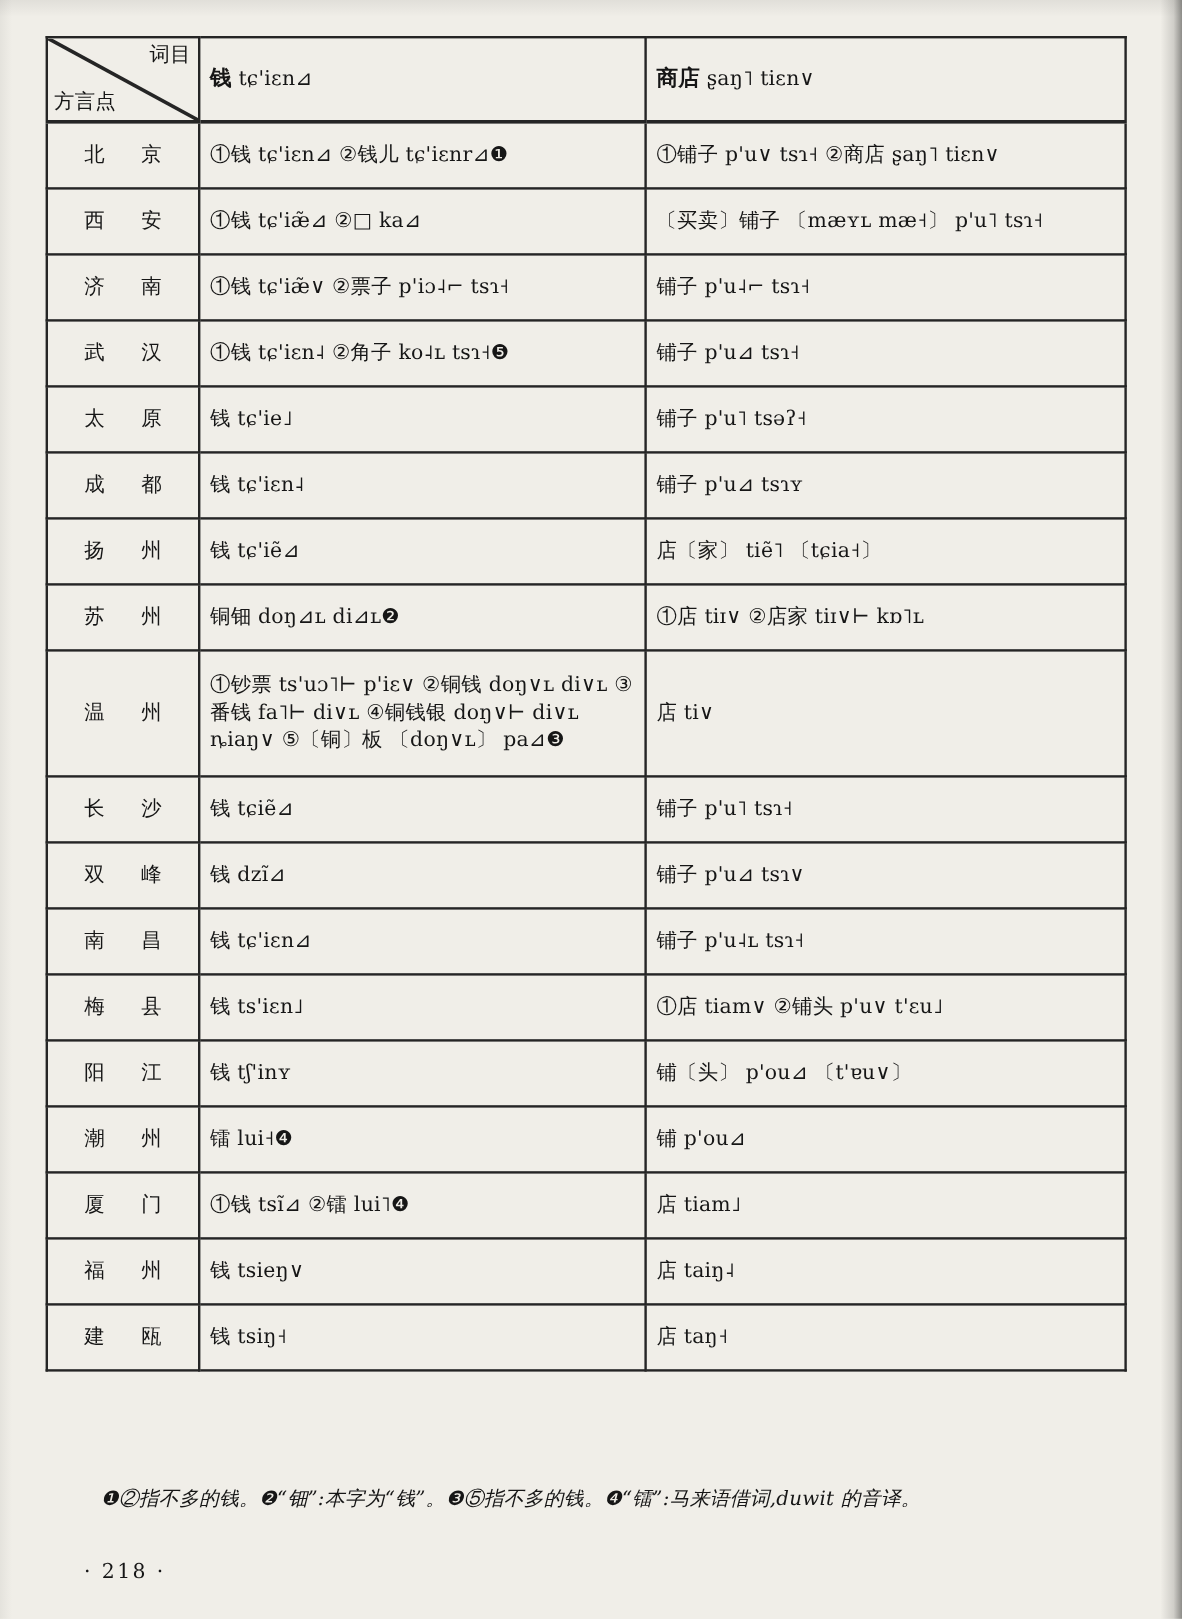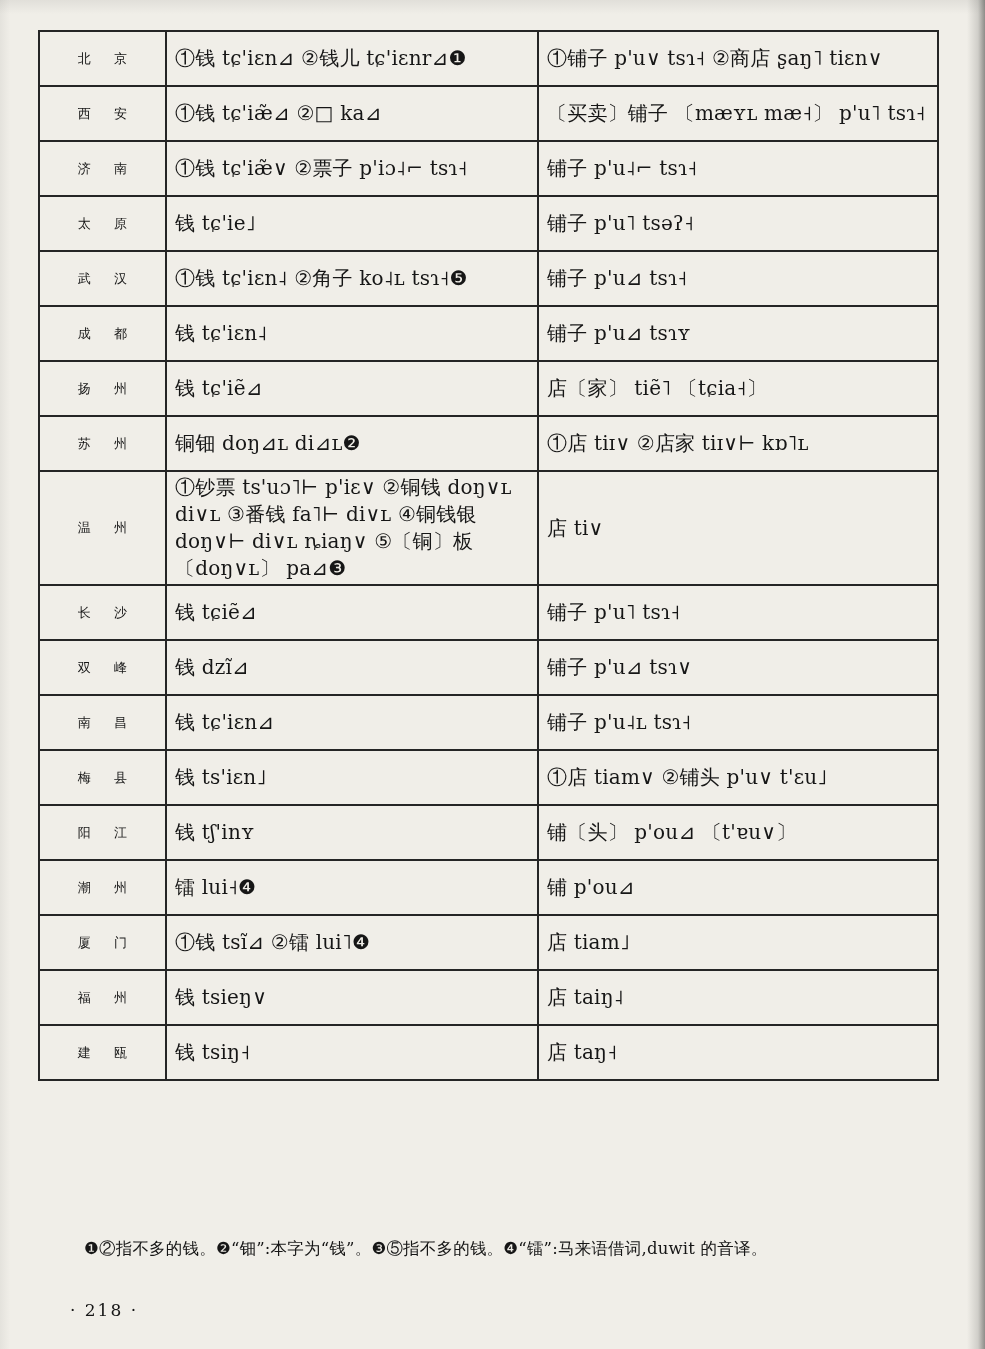--- a/index.html
+++ b/index.html
@@ -37,72 +37,89 @@
   tr.header-row td{height:64px;border-bottom:3px solid #252525;}
   td.corner-cell{position:relative;padding:0;overflow:hidden;}
   .corner-svg{position:absolute;inset:0;width:100%;height:100%;}
   .corner-top{position:absolute;top:3px;right:6px;font-size:17px;}
   .corner-bottom{position:absolute;bottom:3px;left:5px;font-size:17px;}
   .hz{font-weight:bold;font-size:18px;}
   .ipa{font-size:17px;}
   td.place-cell{
     text-align:center;
     word-spacing:1.45em;
-    font-size:13px;
+    font-size:17px;
     padding:2px 2px;
   }
-  td.qian-cell,td.shop-cell{font-size:20px;}
+  td.qian-cell,td.shop-cell{font-size:17px;}
   tr.row-std td{height:49px;}
   tr.row-tall td{height:99px;}
   tr.row-mid td{height:54px;}
   .footnote{
     position:absolute;left:84px;top:1238px;width:830px;
-    font-size:16.5px;letter-spacing:.2px;
+    font-size:16.5px;letter-spacing:.2px;font-style:italic;
   }
   .page-number{
     position:absolute;left:70px;top:1300px;
     font-size:17px;letter-spacing:2px;
   }
 </style>
 </head>
 <body>
 
 <div class="scan-vignette"></div>
 
 <table class="dialect-table">
   <colgroup>
       <col class="c-place">
       <col class="c-qian">
       <col class="c-shop">
     </colgroup>
   <tbody>
+    <tr class="header-row">
+      <td class="corner-cell">
+        <svg class="corner-svg" viewBox="0 0 100 100" preserveAspectRatio="none">
+          <line x1="0" y1="0" x2="100" y2="100" stroke="#252525" stroke-width="3" vector-effect="non-scaling-stroke"></line>
+        </svg>
+        <span class="corner-top">词目</span>
+        <span class="corner-bottom">方言点</span>
+      </td>
+      <td>
+        <span class="hz">钱</span>
+        <span class="ipa">tɕ'iɛn⊿</span>
+      </td>
+      <td>
+        <span class="hz">商店</span>
+        <span class="ipa">ʂaŋ˥ tiɛn∨</span>
+      </td>
+    </tr>
   <tr class="row-std">
         <td class="place-cell">北 京</td>
         <td class="qian-cell">①钱 tɕ'iɛn⊿ ②钱儿 tɕ'iɛnr⊿❶</td>
         <td class="shop-cell">①铺子 p'u∨ tsɿ˧ ②商店 ʂaŋ˥ tiɛn∨</td>
       </tr>
       <tr class="row-std">
         <td class="place-cell">西 安</td>
         <td class="qian-cell">①钱 tɕ'iæ̃⊿ ②□ ka⊿</td>
         <td class="shop-cell">〔买卖〕铺子 〔mæʏʟ mæ˧〕 p'u˥ tsɿ˧</td>
       </tr>
       <tr class="row-std">
         <td class="place-cell">济 南</td>
         <td class="qian-cell">①钱 tɕ'iæ̃∨ ②票子 p'iɔ˨⌐ tsɿ˧</td>
         <td class="shop-cell">铺子 p'u˨⌐ tsɿ˧</td>
       </tr>
       <tr class="row-std">
+        <td class="place-cell">武 汉</td>
+        <td class="qian-cell">①钱 tɕ'iɛn˨ ②角子 ko˨ʟ tsɿ˧❺</td>
+        <td class="shop-cell">铺子 p'u⊿ tsɿ˧</td>
+      </tr>
+      <tr class="row-std">
         <td class="place-cell">太 原</td>
         <td class="qian-cell">钱 tɕ'ie˩</td>
         <td class="shop-cell">铺子 p'u˥ tsəʔ˧</td>
-      </tr>
-      <tr class="row-std">
-        <td class="place-cell">武 汉</td>
-        <td class="qian-cell">①钱 tɕ'iɛn˨ ②角子 ko˨ʟ tsɿ˧❺</td>
-        <td class="shop-cell">铺子 p'u⊿ tsɿ˧</td>
       </tr>
       <tr class="row-std">
         <td class="place-cell">成 都</td>
         <td class="qian-cell">钱 tɕ'iɛn˨</td>
         <td class="shop-cell">铺子 p'u⊿ tsɿʏ</td>
       </tr>
       <tr class="row-std">
         <td class="place-cell">扬 州</td>
         <td class="qian-cell">钱 tɕ'iẽ⊿</td>
         <td class="shop-cell">店〔家〕 tiẽ˥ 〔tɕia˧〕</td>

